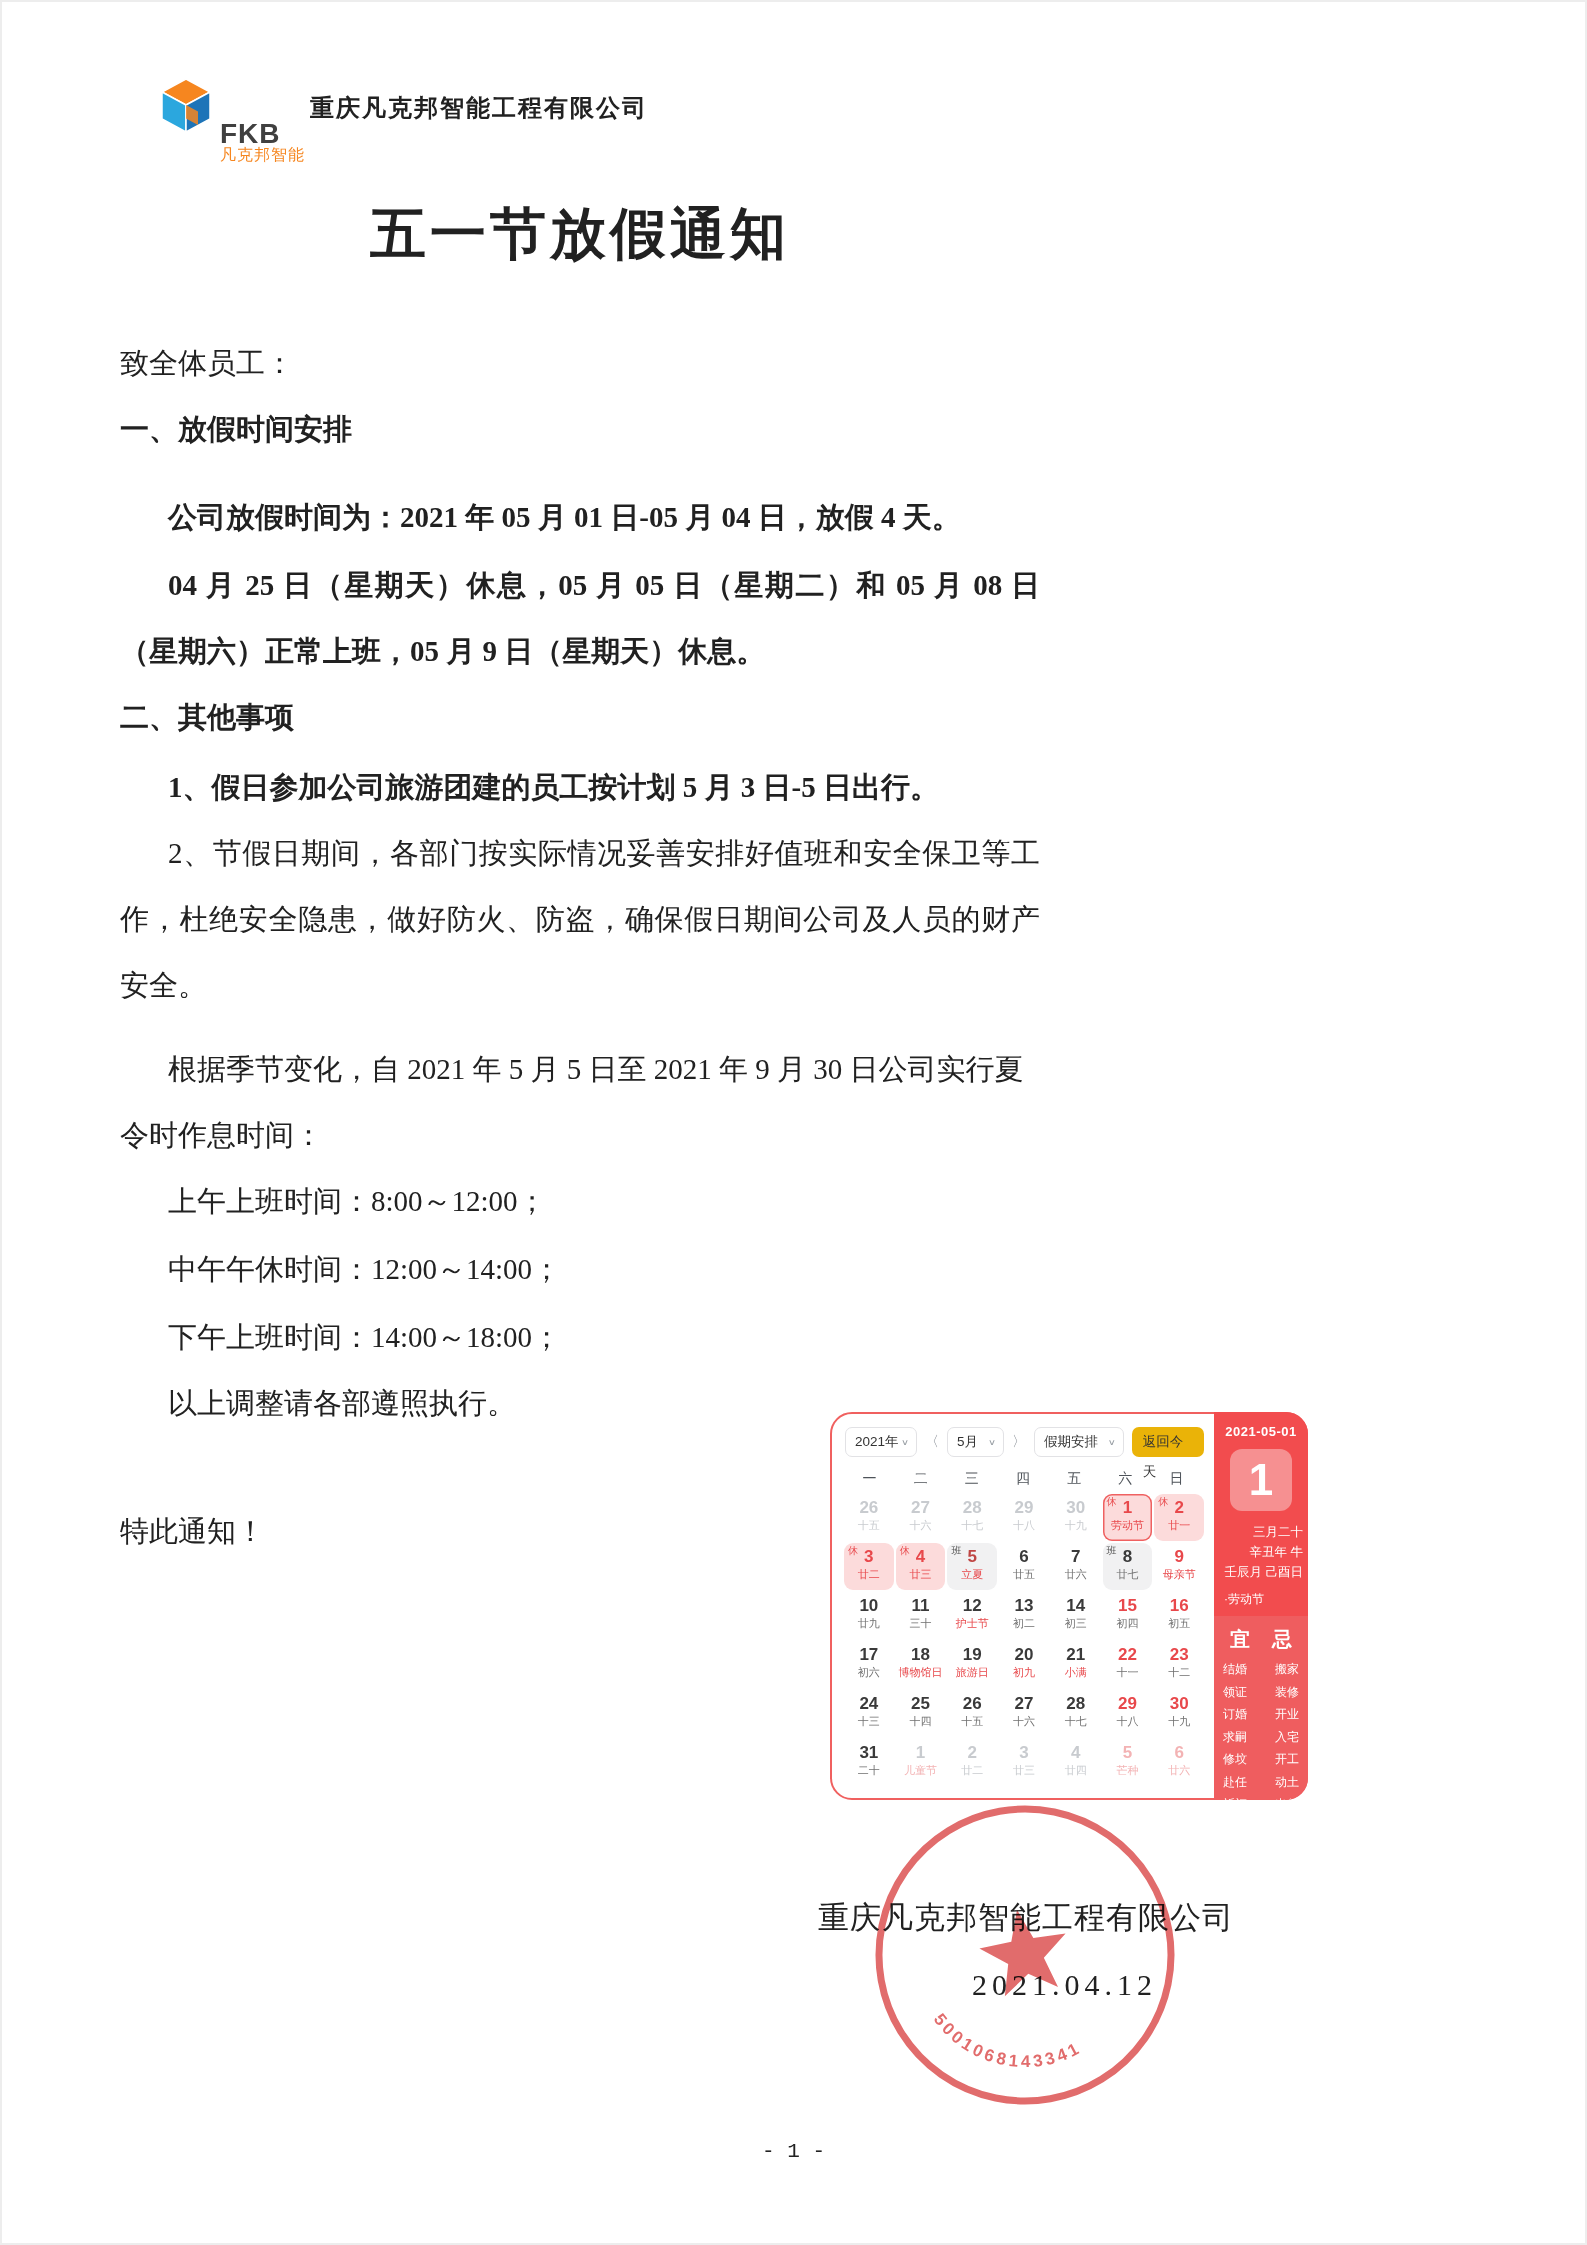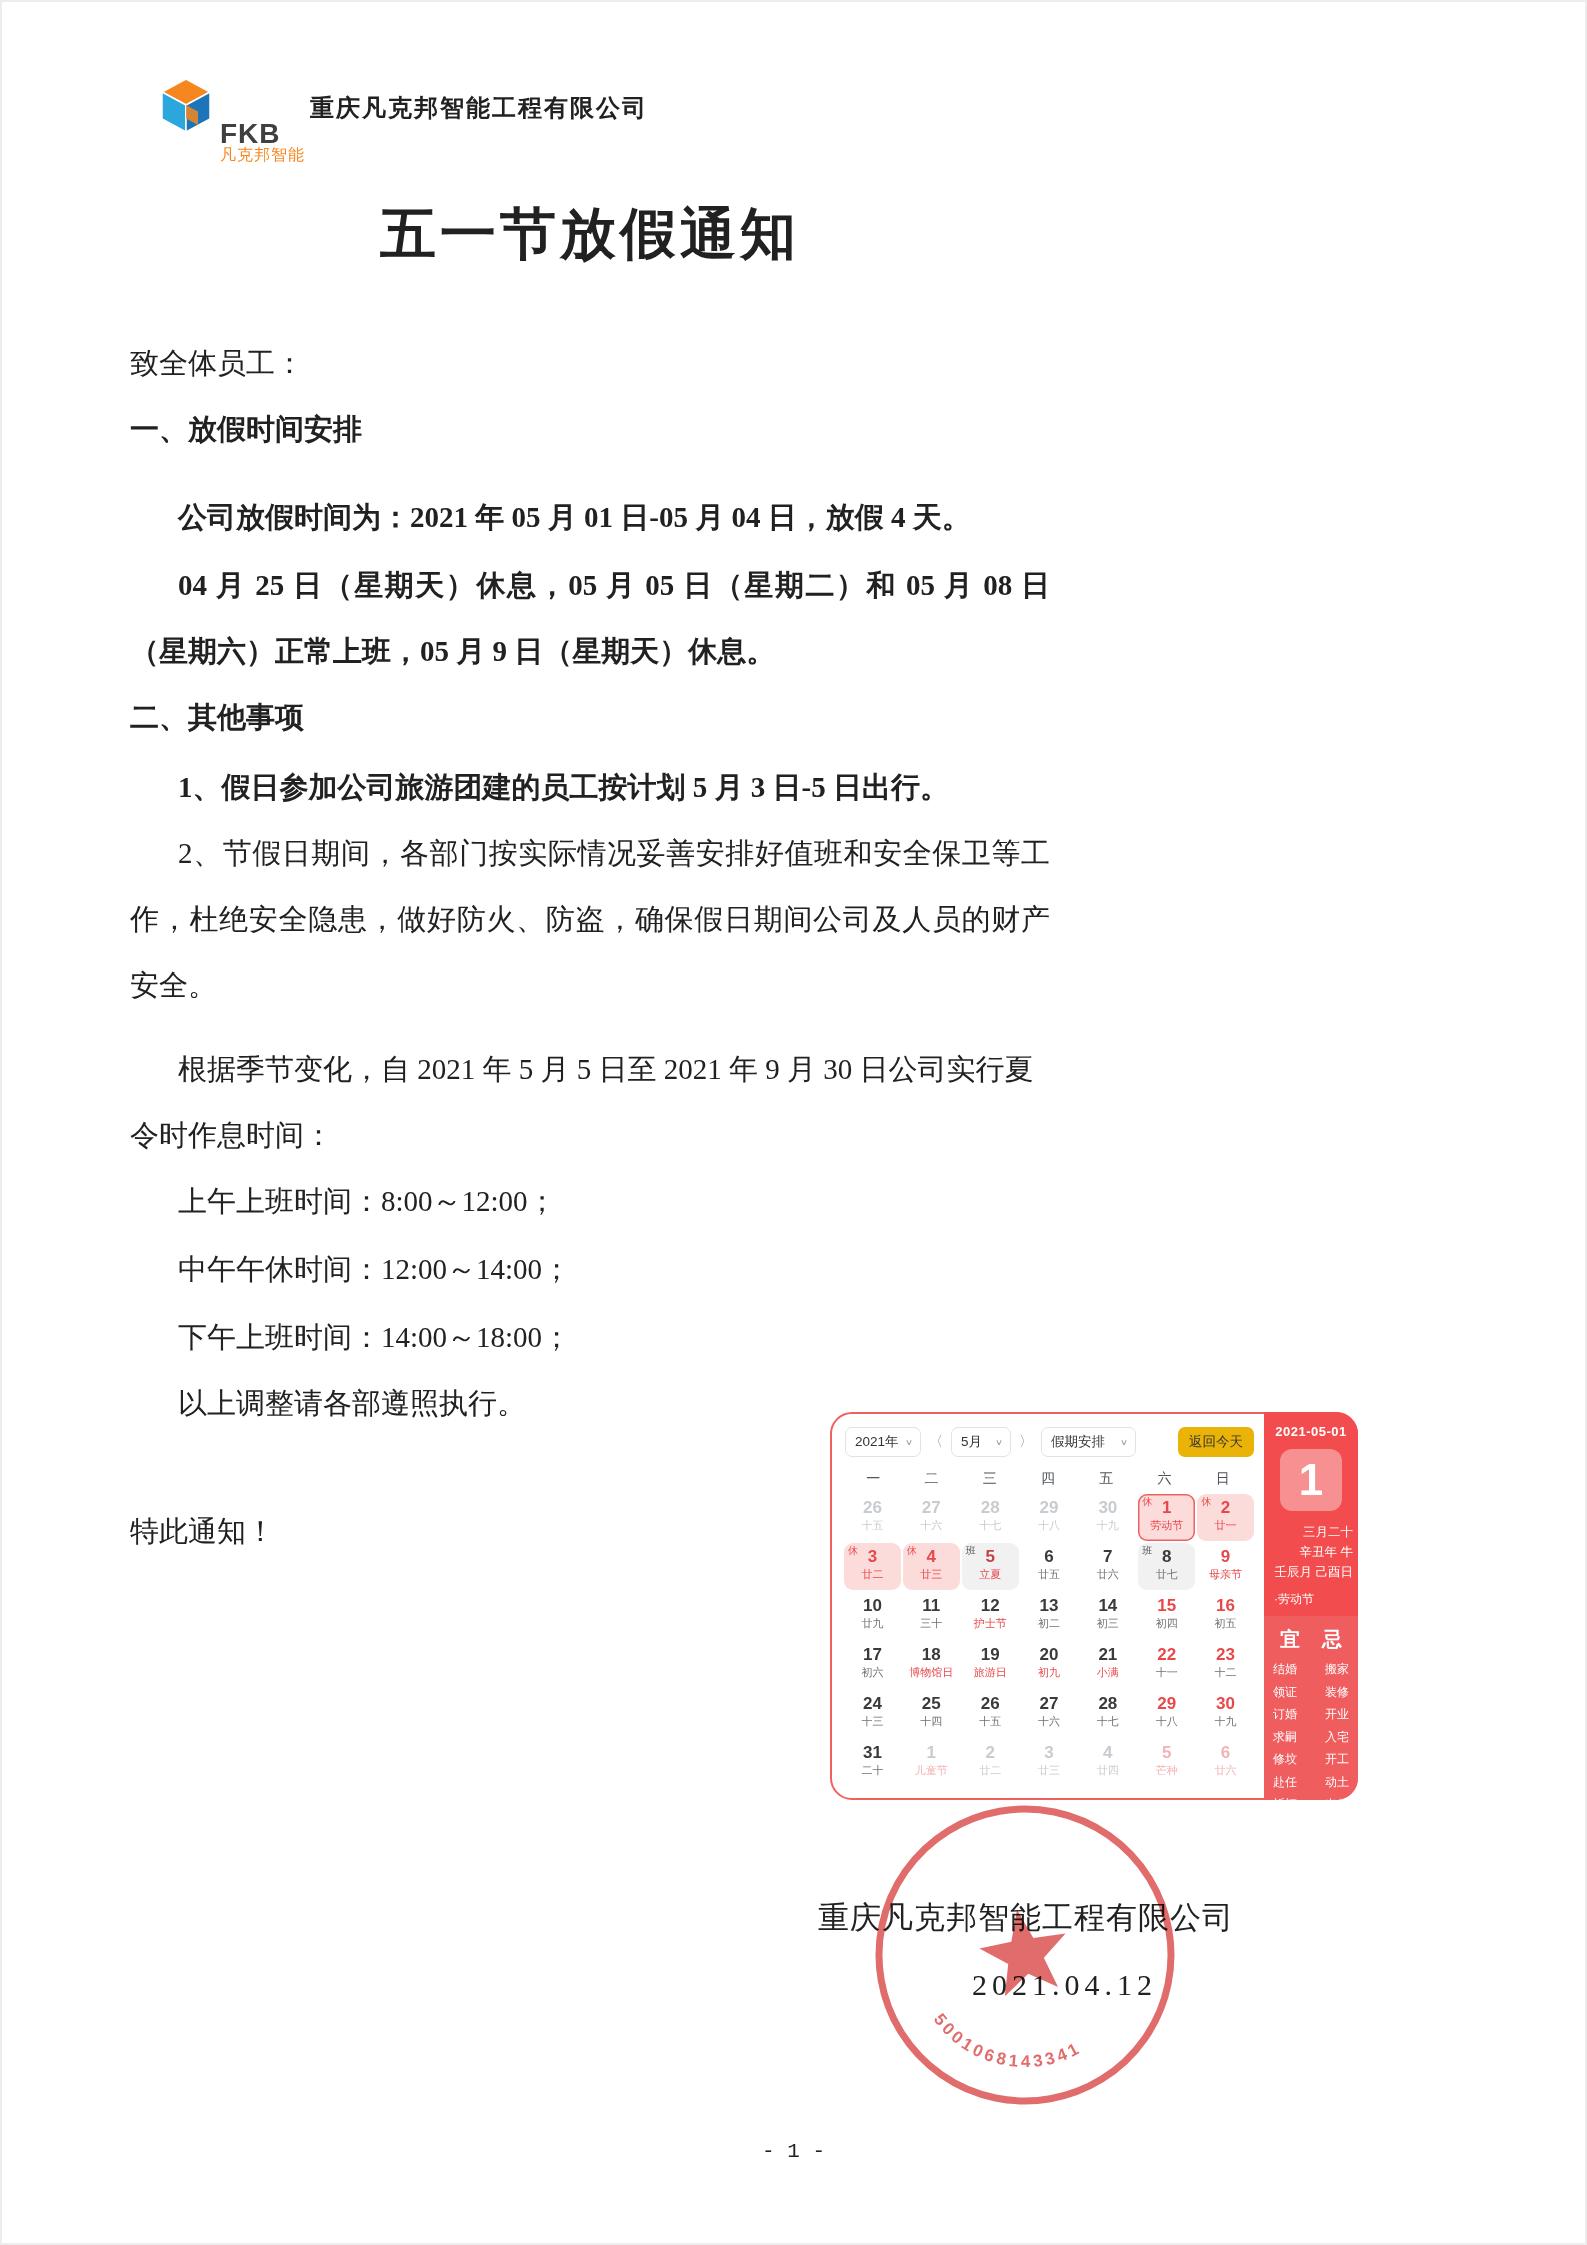--- a/index.html
+++ b/index.html
@@ -9,37 +9,37 @@
 
   
   .letterhead{position:absolute;left:0;top:0;width:100%;height:140px;}
   .logo-cube{position:absolute;left:160px;top:78px;}
   .logo-txt{position:absolute;left:220px;top:86px;font-family:"Liberation Sans","DejaVu Sans",sans-serif;}
   .logo-fkb{color:#404040;font-size:28px;font-weight:bold;letter-spacing:1px;line-height:24px;margin-top:36px;}
   .logo-sub{color:#f6861f;font-size:16px;line-height:17px;letter-spacing:1px;}
   .head-company{position:absolute;left:310px;top:92px;font-size:24px;font-weight:bold;letter-spacing:2px;}
 
   
-  .doc{position:absolute;left:130px;top:0;width:920px;z-index:1;}
+  .doc{position:absolute;left:120px;top:0;width:920px;z-index:1;}
   .title{margin:192px 0 0 0;height:84px;line-height:84px;text-align:center;
          font-size:56px;font-weight:bold;letter-spacing:4px;}
   .p{margin:0;font-size:29px;line-height:66px;text-align:justify;}
   .ind{text-indent:48px;}
   .b{font-weight:bold;}
   .m54{margin-top:54px}.m4{margin-top:4px}.m22{margin-top:22px}.m2{margin-top:2px}
   .m18{margin-top:18px}.m62{margin-top:62px}
 
   
   .sign-company{position:absolute;left:818px;top:1897px;font-size:31px;letter-spacing:1px;z-index:5;}
   .sign-date{position:absolute;left:972px;top:1968px;font-size:30px;letter-spacing:5px;z-index:5;}
   .footer-page{position:absolute;left:0;top:2140px;width:100%;text-align:center;font-size:21px;
                font-family:"Liberation Mono","DejaVu Sans Mono",monospace;color:#222;}
 
   
-  .calendar{position:absolute;left:830px;top:1412px;width:528px;height:388px;z-index:2;
+  .calendar{position:absolute;left:830px;top:1412px;width:478px;height:388px;z-index:2;
             background:#fff;border:2px solid #f0605f;border-radius:22px;box-sizing:border-box;
             font-family:"Liberation Sans","DejaVu Sans",sans-serif;}
   .cal-main{position:absolute;left:0;top:0;right:92px;bottom:0;}
   .cal-head{display:flex;align-items:center;gap:8px;padding:13px 10px 0 13px;}
   .select{display:flex;align-items:center;justify-content:space-between;border:1px solid #e2e2e5;
           border-radius:7px;height:30px;padding:0 7px 0 9px;font-size:13.5px;color:#333;box-sizing:border-box;cursor:pointer;}
   .sel-year{width:76px}.sel-month{width:60px}.sel-mode{width:95px}
   .chev{color:#9aa0a6;font-size:11px;transform:scaleY(.75);}
   .arrow{color:#8a9097;font-size:14px;cursor:pointer;}
   .today-btn{margin-left:auto;background:#eab308;border-radius:7px;height:30px;line-height:30px;

